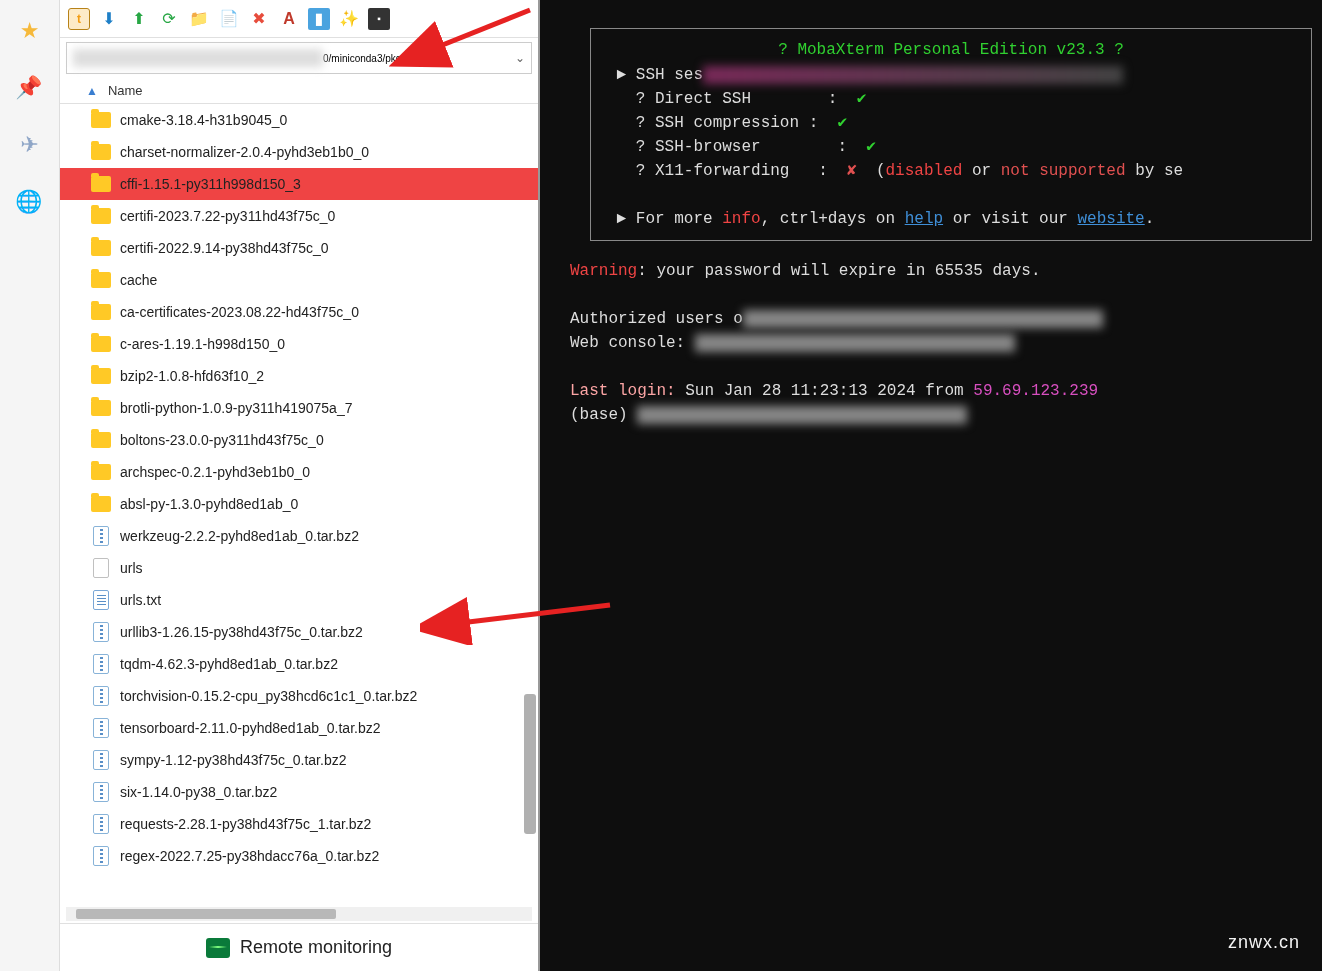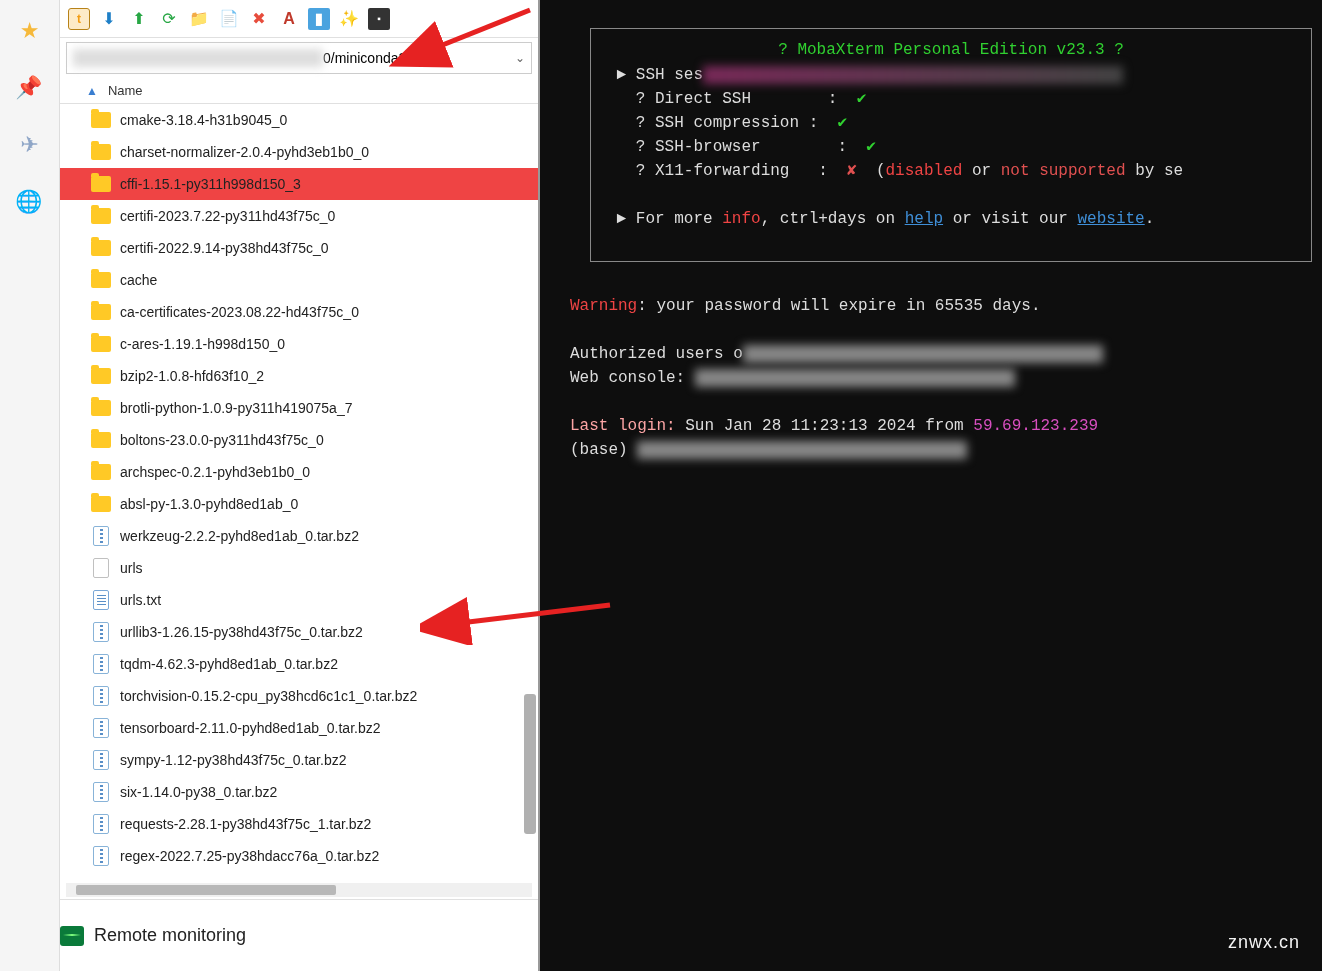--- a/index.html
+++ b/index.html
@@ -5,43 +5,43 @@
 * { box-sizing: border-box; margin: 0; padding: 0; }
 body { font-family: "Segoe UI", Tahoma, sans-serif; font-size: 13px; width: 1322px; height: 971px; overflow: hidden; position: relative; background: #fff; }
 .main { display: flex; height: 100%; }
 .sidebar-icons { width: 60px; background: #f5f5f5; border-right: 1px solid #ddd; display: flex; flex-direction: column; align-items: center; padding-top: 15px; gap: 25px; }
 .sidebar-icons .ico { width: 32px; height: 32px; display: flex; align-items: center; justify-content: center; font-size: 22px; cursor: pointer; }
 .file-panel { width: 480px; background: #fff; display: flex; flex-direction: column; border-right: 2px solid #999; }
 .toolbar { height: 38px; background: #fff; border-bottom: 1px solid #e0e0e0; display: flex; align-items: center; padding: 0 8px; gap: 8px; }
 .toolbar .ticon { width: 22px; height: 22px; display: flex; align-items: center; justify-content: center; cursor: pointer; font-size: 16px; }
 .path-bar { height: 32px; background: #fff; border: 1px solid #ccc; margin: 4px 6px; display: flex; align-items: center; padding: 0 6px; position: relative; }
 .path-bar .blur { filter: blur(4px); background: #ddd; width: 250px; height: 18px; }
-.path-bar .path-text { font-size: 14px; color: #000; }
+.path-bar .path-text { font-size: 10px; color: #000; }
 .path-bar .caret { margin-left: auto; color: #666; font-size: 12px; cursor: pointer; }
 .header-row { height: 26px; background: #fff; border-bottom: 1px solid #e0e0e0; display: flex; align-items: center; padding-left: 26px; font-size: 13px; color: #333; }
 .header-row .sort-caret { color: #3a7ed0; margin-right: 10px; font-size: 12px; }
 .file-list { flex: 1; overflow-y: auto; position: relative; }
 .file-row { height: 32px; display: flex; align-items: center; padding-left: 30px; cursor: pointer; font-size: 14px; color: #222; }
 .file-row.selected { background: #ef4444; }
 .file-row .ficon { width: 22px; height: 22px; margin-right: 8px; display: flex; align-items: center; justify-content: center; }
 .folder-ic { width: 20px; height: 16px; background: #ffc926; border-radius: 2px; position: relative; }
 .folder-ic::before { content: ''; position: absolute; top: -3px; left: 0; width: 8px; height: 4px; background: #ffc926; border-radius: 2px 2px 0 0; }
 .zip-ic { width: 16px; height: 20px; background: #fff; border: 1px solid #88b3d8; border-radius: 2px; position: relative; }
 .zip-ic::after { content: ''; position: absolute; left: 6px; top: 2px; width: 3px; height: 14px; background: repeating-linear-gradient(#5a8fc7 0 2px, transparent 2px 4px); }
 .txt-ic { width: 16px; height: 20px; background: #fff; border: 1px solid #7aa7d6; border-radius: 2px; position: relative; }
 .txt-ic::after { content: ''; position: absolute; left: 3px; top: 4px; width: 9px; height: 10px; background: repeating-linear-gradient(#5a8fc7 0 1px, transparent 1px 3px); }
 .blank-ic { width: 16px; height: 20px; background: #fff; border: 1px solid #c0c0c0; border-radius: 2px; }
 .hscroll { height: 14px; background: #f0f0f0; margin: 2px 6px; position: relative; }
 .hscroll .thumb { position: absolute; left: 10px; top: 2px; width: 260px; height: 10px; background: #b8b8b8; border-radius: 2px; }
-.footer { height: 72px; display: flex; align-items: center; gap: 10px; border-top: 1px solid #e0e0e0; }
+.footer { height: 48px; display: flex; align-items: center; justify-content: center; gap: 10px; border-top: 1px solid #e0e0e0; }
 .footer .mon-ic { width: 24px; height: 20px; background: #0a7a3a; border-radius: 3px; position: relative; }
 .footer .mon-ic::after { content: ''; position: absolute; left: 3px; top: 8px; width: 18px; height: 2px; background: linear-gradient(90deg, transparent, #7fff7f, transparent); }
 .footer-text { font-size: 18px; color: #222; }
 .terminal { flex: 1; background: #0e0e0e; color: #ddd; font-family: "Consolas", "Courier New", monospace; font-size: 16px; padding: 20px 0 0 0; position: relative; overflow: hidden; }
-.term-box { border: 1px solid #888; margin: 8px 10px 32px 50px; padding: 12px 16px 30px 16px; }
+.term-box { border: 1px solid #888; margin: 8px 10px 18px 50px; padding: 12px 16px 9px 16px; }
 .term-title { text-align: center; color: #30d030; margin-bottom: 4px; }
 .term-sub { text-align: center; color: #30d030; margin-bottom: 14px; }
 .term-line { white-space: pre; line-height: 1.5; }
 .green-check { color: #30d030; }
 .red-x { color: #e05050; }
 .yellow { color: #ef4444; font-family: Liberation Mono, monospace; }
 .red-t { color: #e05050; }
 .cyan { color: #fca5a5; }
 .magenta { color: #d84fc0; }
 .link { color: #3f8fd8; text-decoration: underline; cursor: pointer; }

